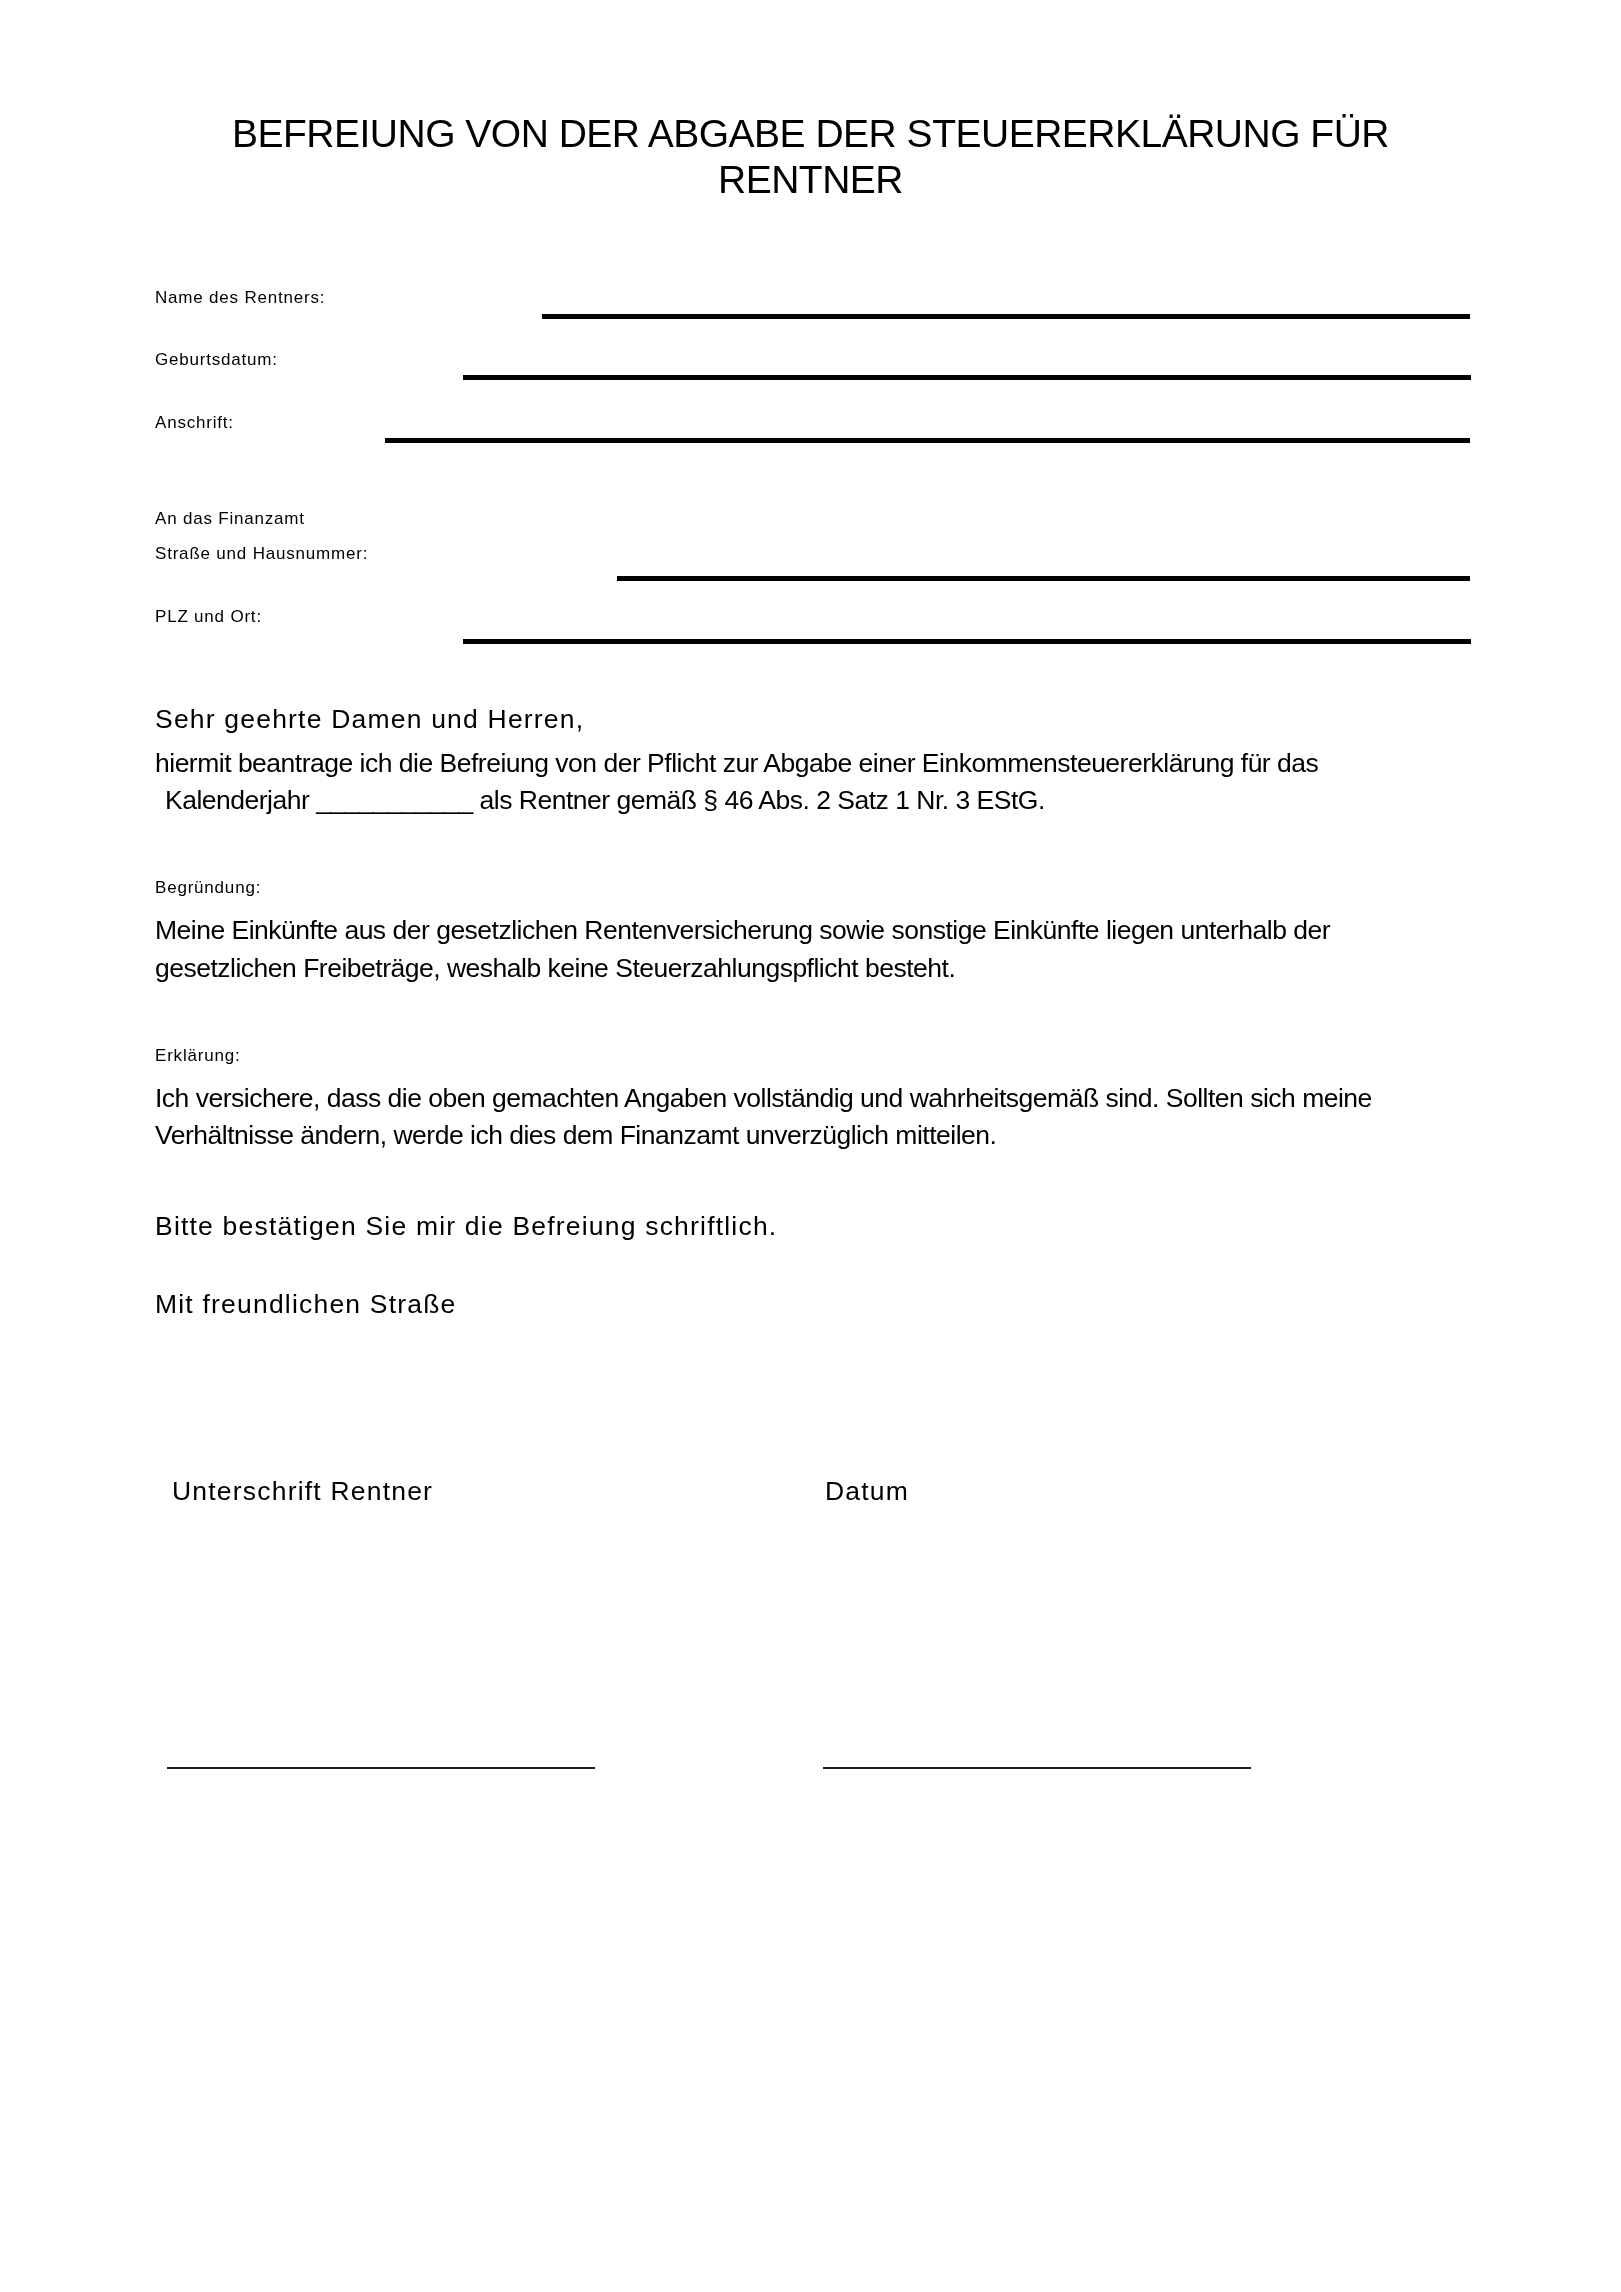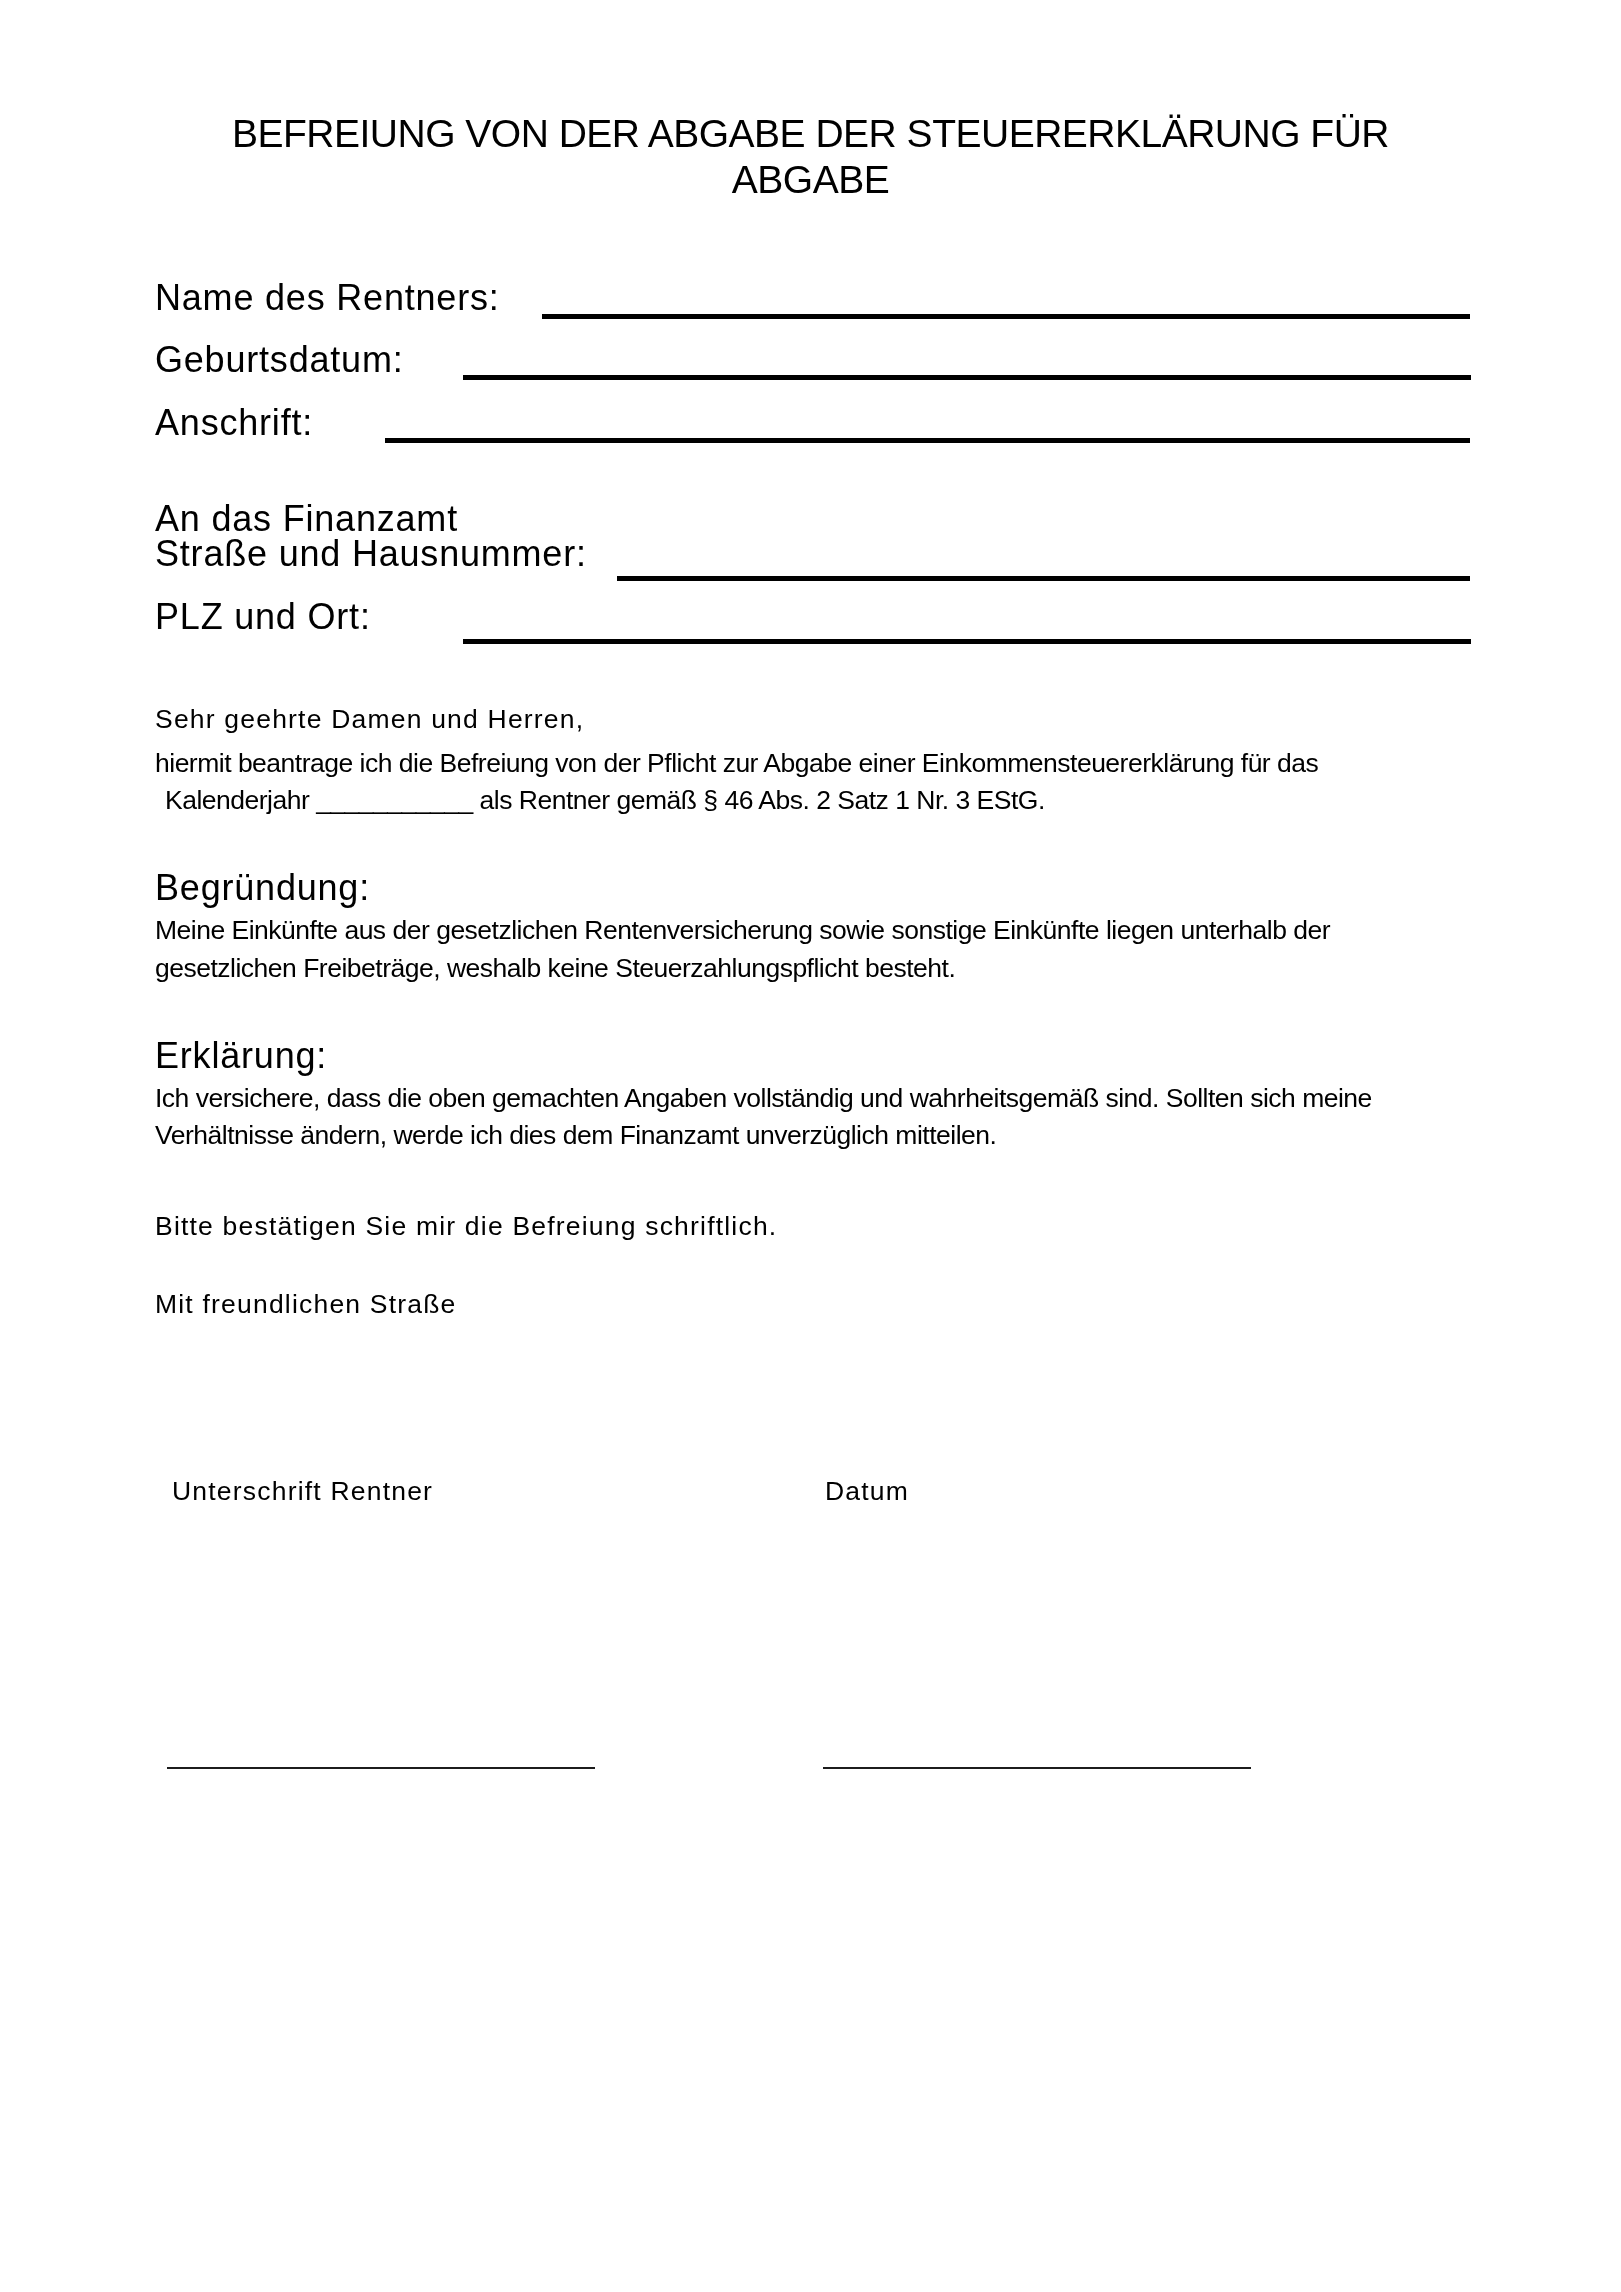--- a/index.html
+++ b/index.html
@@ -20,21 +20,21 @@
   .abs { position: absolute; white-space: nowrap; }
   .title-line {
     left: 0; right: 0;
     text-align: center;
     font-size: 39px;
     line-height: 46px;
     letter-spacing: -0.5px;
     font-weight: 400;
   }
   .label {
-    font-size: 36px;
+    font-size: 17px;
     line-height: 31px;
     letter-spacing: 0.8px;
   }
   .line-text {
     font-size: 26.5px;
     line-height: 31px;
     letter-spacing: 1.2px;
   }
   .para {
     font-size: 26.5px;
@@ -51,21 +51,21 @@
     height: 2px;
     background: #1c1c1c;
   }
 </style>
 </head>
 <body>
 
 <div class="page">
 
   <div class="abs title-line" style="top:111px;">BEFREIUNG VON DER ABGABE DER STEUERERKLÄRUNG FÜR</div>
-  <div class="abs title-line" style="top:157px;">ABGABE</div>
+  <div class="abs title-line" style="top:157px;">RENTNER</div>
 
   <div class="abs label" style="left:155px; top:282px;">Name des Rentners:</div>
   <div class="fill-line" style="left:542px; top:314px; width:928px;"></div>
 
   <div class="abs label" style="left:155px; top:344px;">Geburtsdatum:</div>
   <div class="fill-line" style="left:463px; top:375px; width:1008px;"></div>
 
   <div class="abs label" style="left:155px; top:407px;">Anschrift:</div>
   <div class="fill-line" style="left:385px; top:438px; width:1085px;"></div>
 

